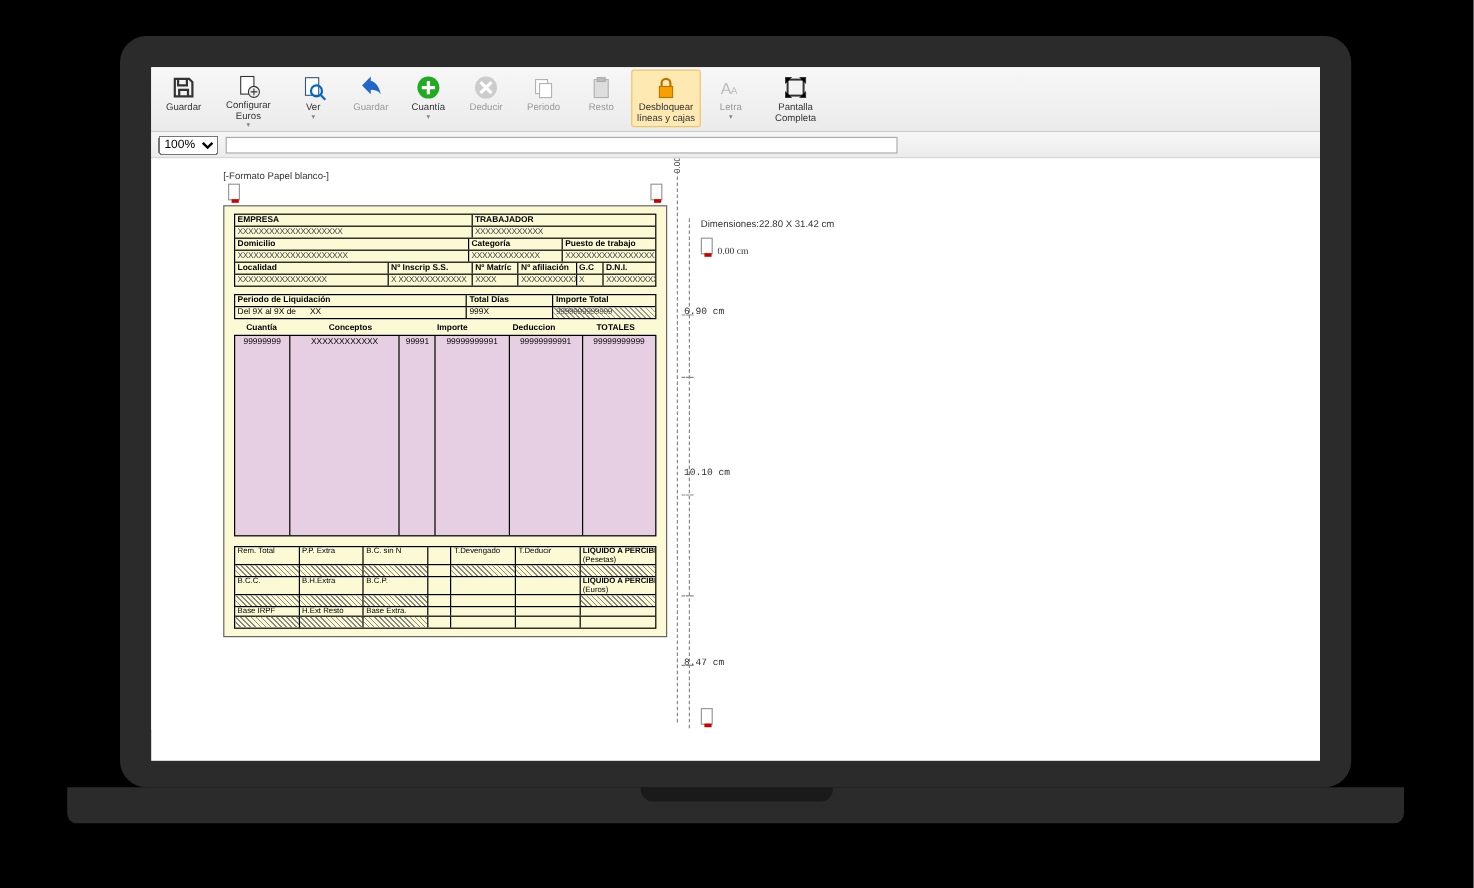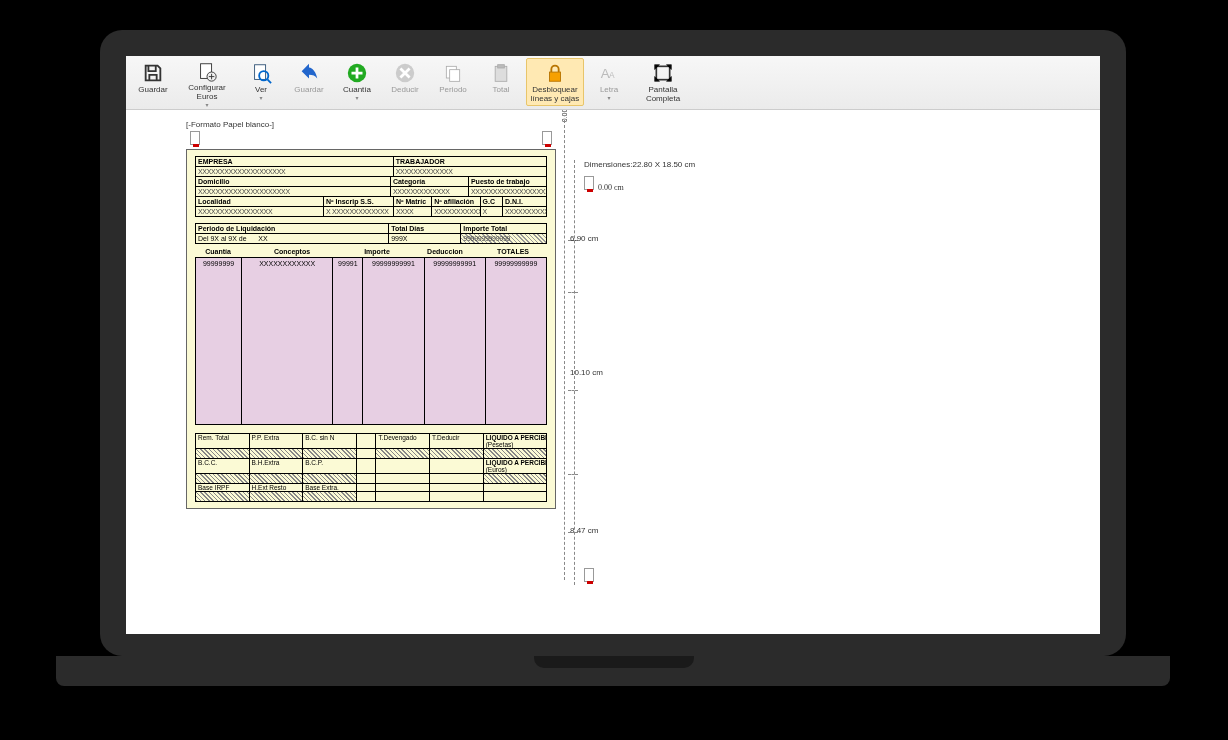--- a/index.html
+++ b/index.html
@@ -58,21 +58,21 @@
   .footer-grid .fcell:last-child { border-right: none; }
   .footer-grid .fhatch { background: repeating-linear-gradient(45deg, #888 0 1px, transparent 1px 3px); height: 9px; }
 
   
   .ruler-col { position: absolute; top: 10px; left: 438px; width: 180px; font-size: 8px; color: #333; }
   .vline { position: absolute; top: 0; left: 0; width: 0; height: 460px; border-left: 1px dashed #888; }
   .vline2 { position: absolute; top: 40px; left: 10px; width: 0; height: 430px; border-left: 1px dashed #888; }
   .dim-label { position: absolute; left: 20px; top: 40px; font-size: 8px; }
   .m-handle { position: absolute; left: 20px; font-family: Liberation Serif, serif; }
   .m-text { font-size: 8px; margin-left: 2px; }
-  .marker { position: absolute; left: 6px; font-size: 8px; }
+  .marker { position: absolute; left: 6px; font-size: 8px; font-family: Liberation Mono, monospace; }
   .tick { position: absolute; left: 4px; width: 10px; border-top: 1px dashed #888; }
 
   .vlabel-0 { position: absolute; left: -6px; top: -8px; transform: rotate(-90deg); font-size: 7px; }
 </style>
 </head>
 <body>
 
 <div class="laptop-frame">
   <div class="screen">
 
@@ -144,21 +144,21 @@
         </span>
         <span>Periodo</span>
       </div>
       <div class="tool-btn disabled">
         <span class="ico">
           <svg width="20" height="20" viewBox="0 0 24 24">
               <rect x="5" y="4" width="14" height="18" fill="#ddd" stroke="#aaa"></rect>
               <rect x="8" y="2" width="8" height="4" fill="#bbb" stroke="#aaa"></rect>
             </svg>
         </span>
-        <span>Total</span>
+        <span>Resto</span>
       </div>
       <div class="tool-btn wide active">
         <span class="ico">
           <svg width="22" height="22" viewBox="0 0 24 24">
               <rect x="6" y="11" width="12" height="10" fill="#f7a000" stroke="#b87400"></rect>
               <path fill="none" stroke="#b87400" stroke-width="2" d="M8 11V8a4 4 0 018 0v3"></path>
             </svg>
         </span>
         <span>Desbloquear líneas y cajas</span>
       </div>
@@ -176,20 +176,26 @@
         <span class="ico">
           <svg width="20" height="20" viewBox="0 0 24 24">
               <rect x="4" y="4" width="16" height="16" fill="none" stroke="#333" stroke-width="2"></rect>
               <path stroke="#333" d="M2 8V2h6M22 8V2h-6M2 16v6h6M22 16v6h-6"></path>
             </svg>
         </span>
         <span>Pantalla Completa</span>
       </div>
     </div>
 
+    <div class="zoom-row">
+      <select class="zoom-select">
+        <option>100%</option>
+      </select>
+      <input class="zoom-input" value="" style="">
+    </div>
 
     <div class="canvas-area">
       <div class="design-wrap">
         <div class="section-label">[-Formato Papel blanco-]</div>
         <div class="handle-row">
           <span class="page-handle"></span>
           <span class="page-handle"></span>
         </div>
 
         <div class="form-page">
@@ -317,21 +323,21 @@
                 <div class="fcell" style="flex:1.2"></div>
               </div>
           </div>
         </div>
       </div>
 
       <div class="ruler-col">
         <span class="vlabel-0">0.00</span>
         <div class="vline"></div>
         <div class="vline2"></div>
-        <div class="dim-label">Dimensiones:22.80 X 18.50 cm</div>
+        <div class="dim-label">Dimensiones:22.80 X 31.42 cm</div>
         <div class="m-handle" style="top:56px">
           <span class="page-handle"></span>
           <span class="m-text">0.00 cm</span>
         </div>
         <div class="tick" style="top:120px"></div>
         <div class="marker" style="top:114px">6.90 cm</div>
         <div class="tick" style="top:172px"></div>
         <div class="tick" style="top:270px"></div>
         <div class="marker" style="top:248px">10.10 cm</div>
         <div class="tick" style="top:354px"></div>

